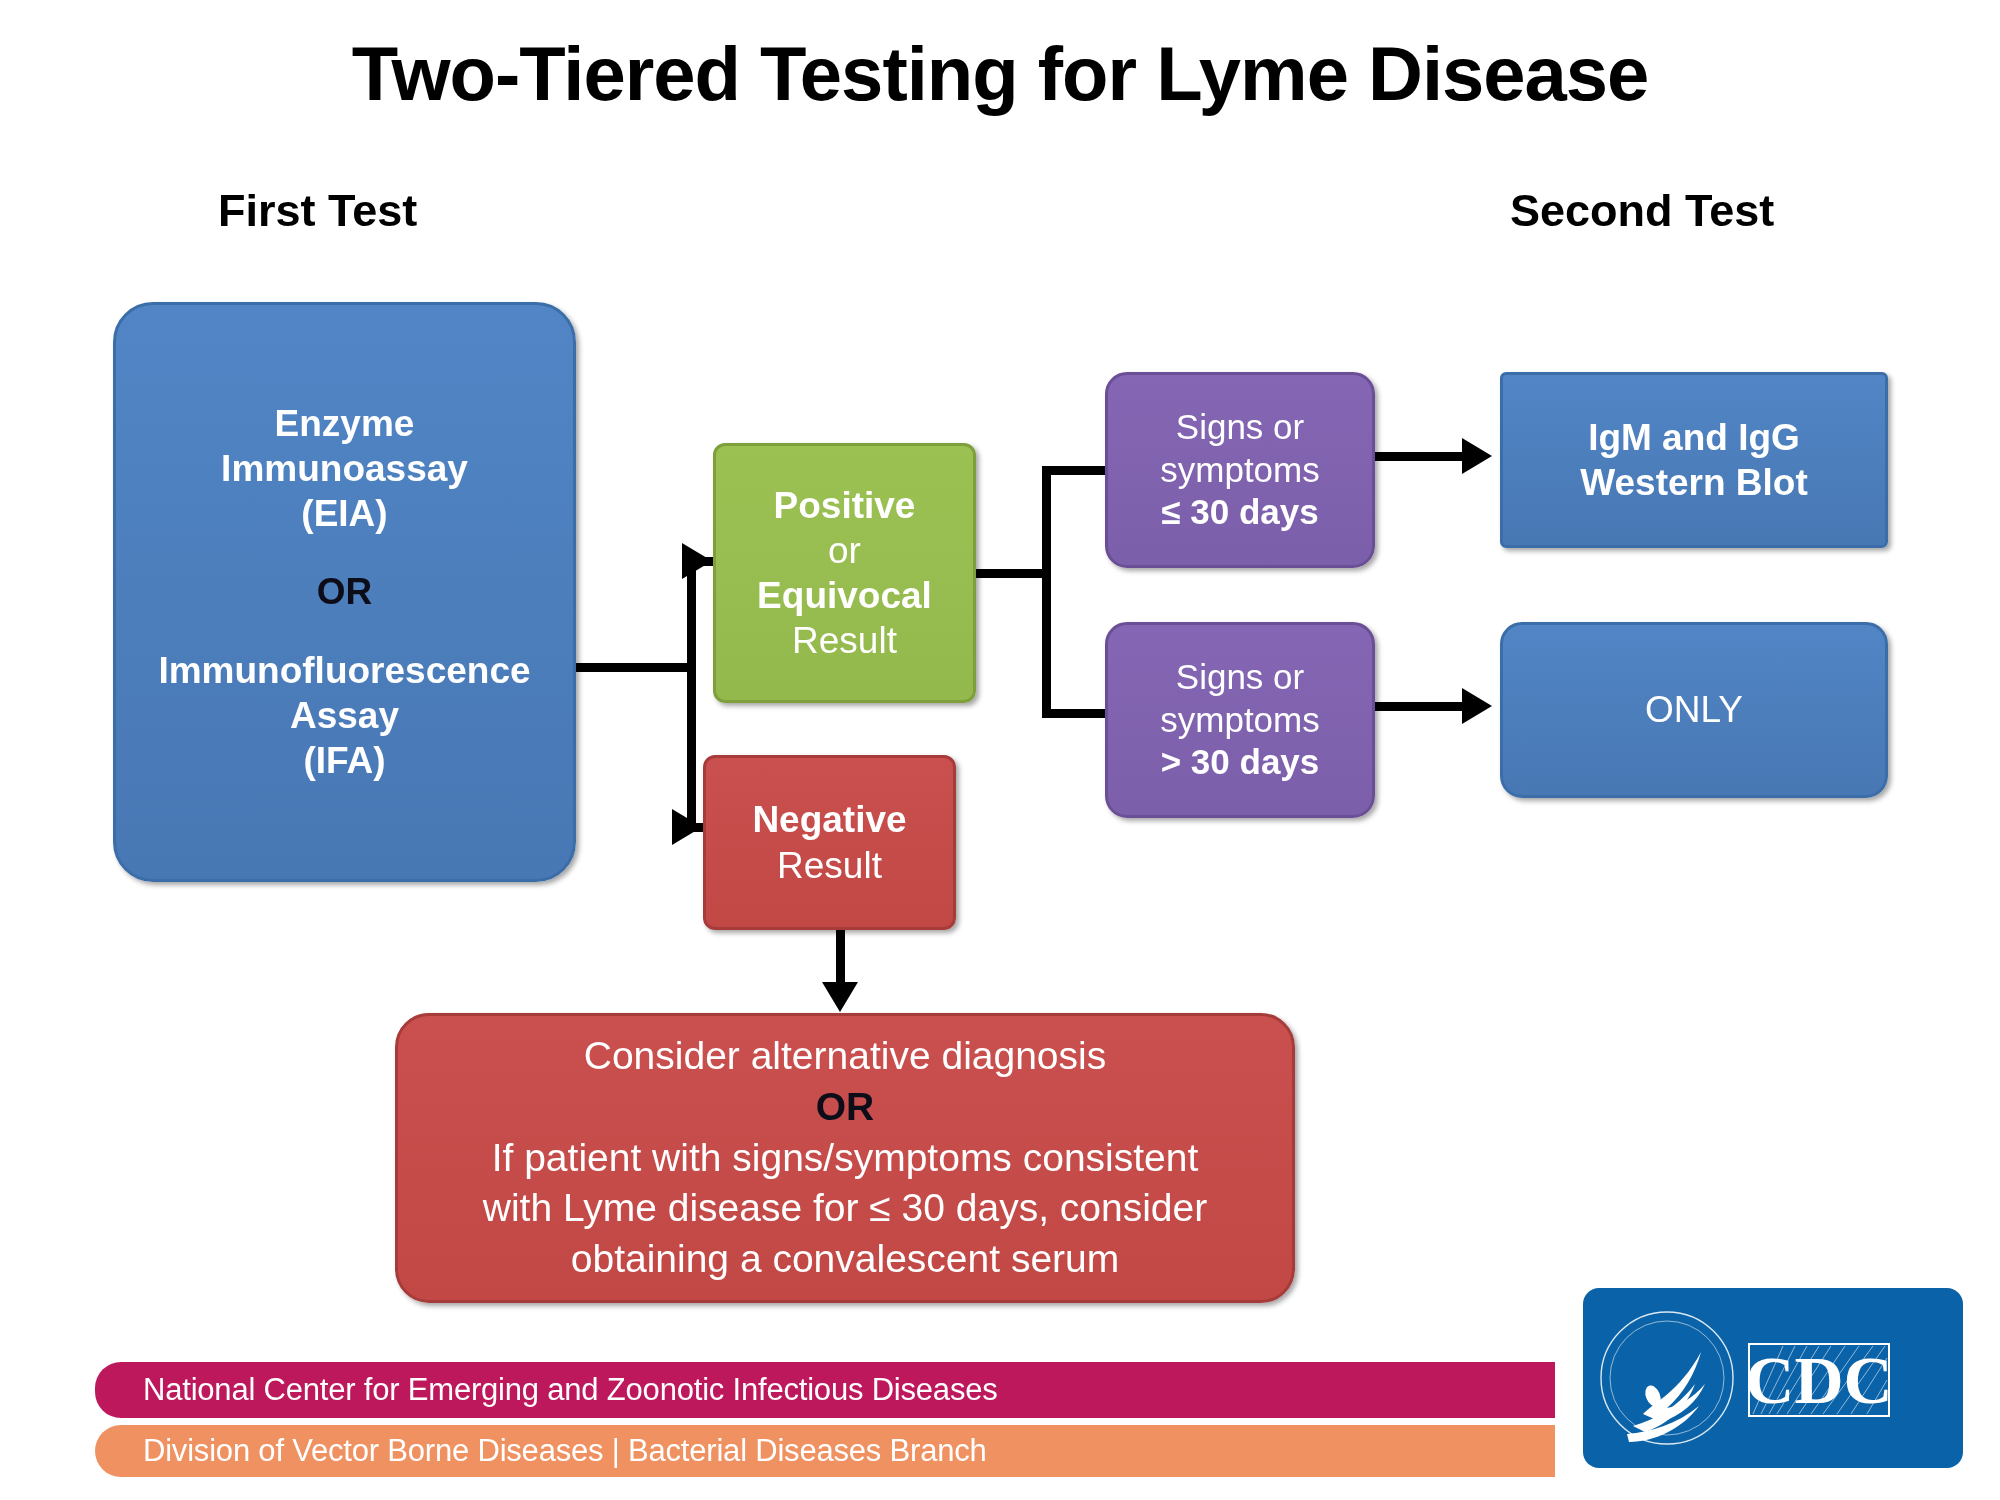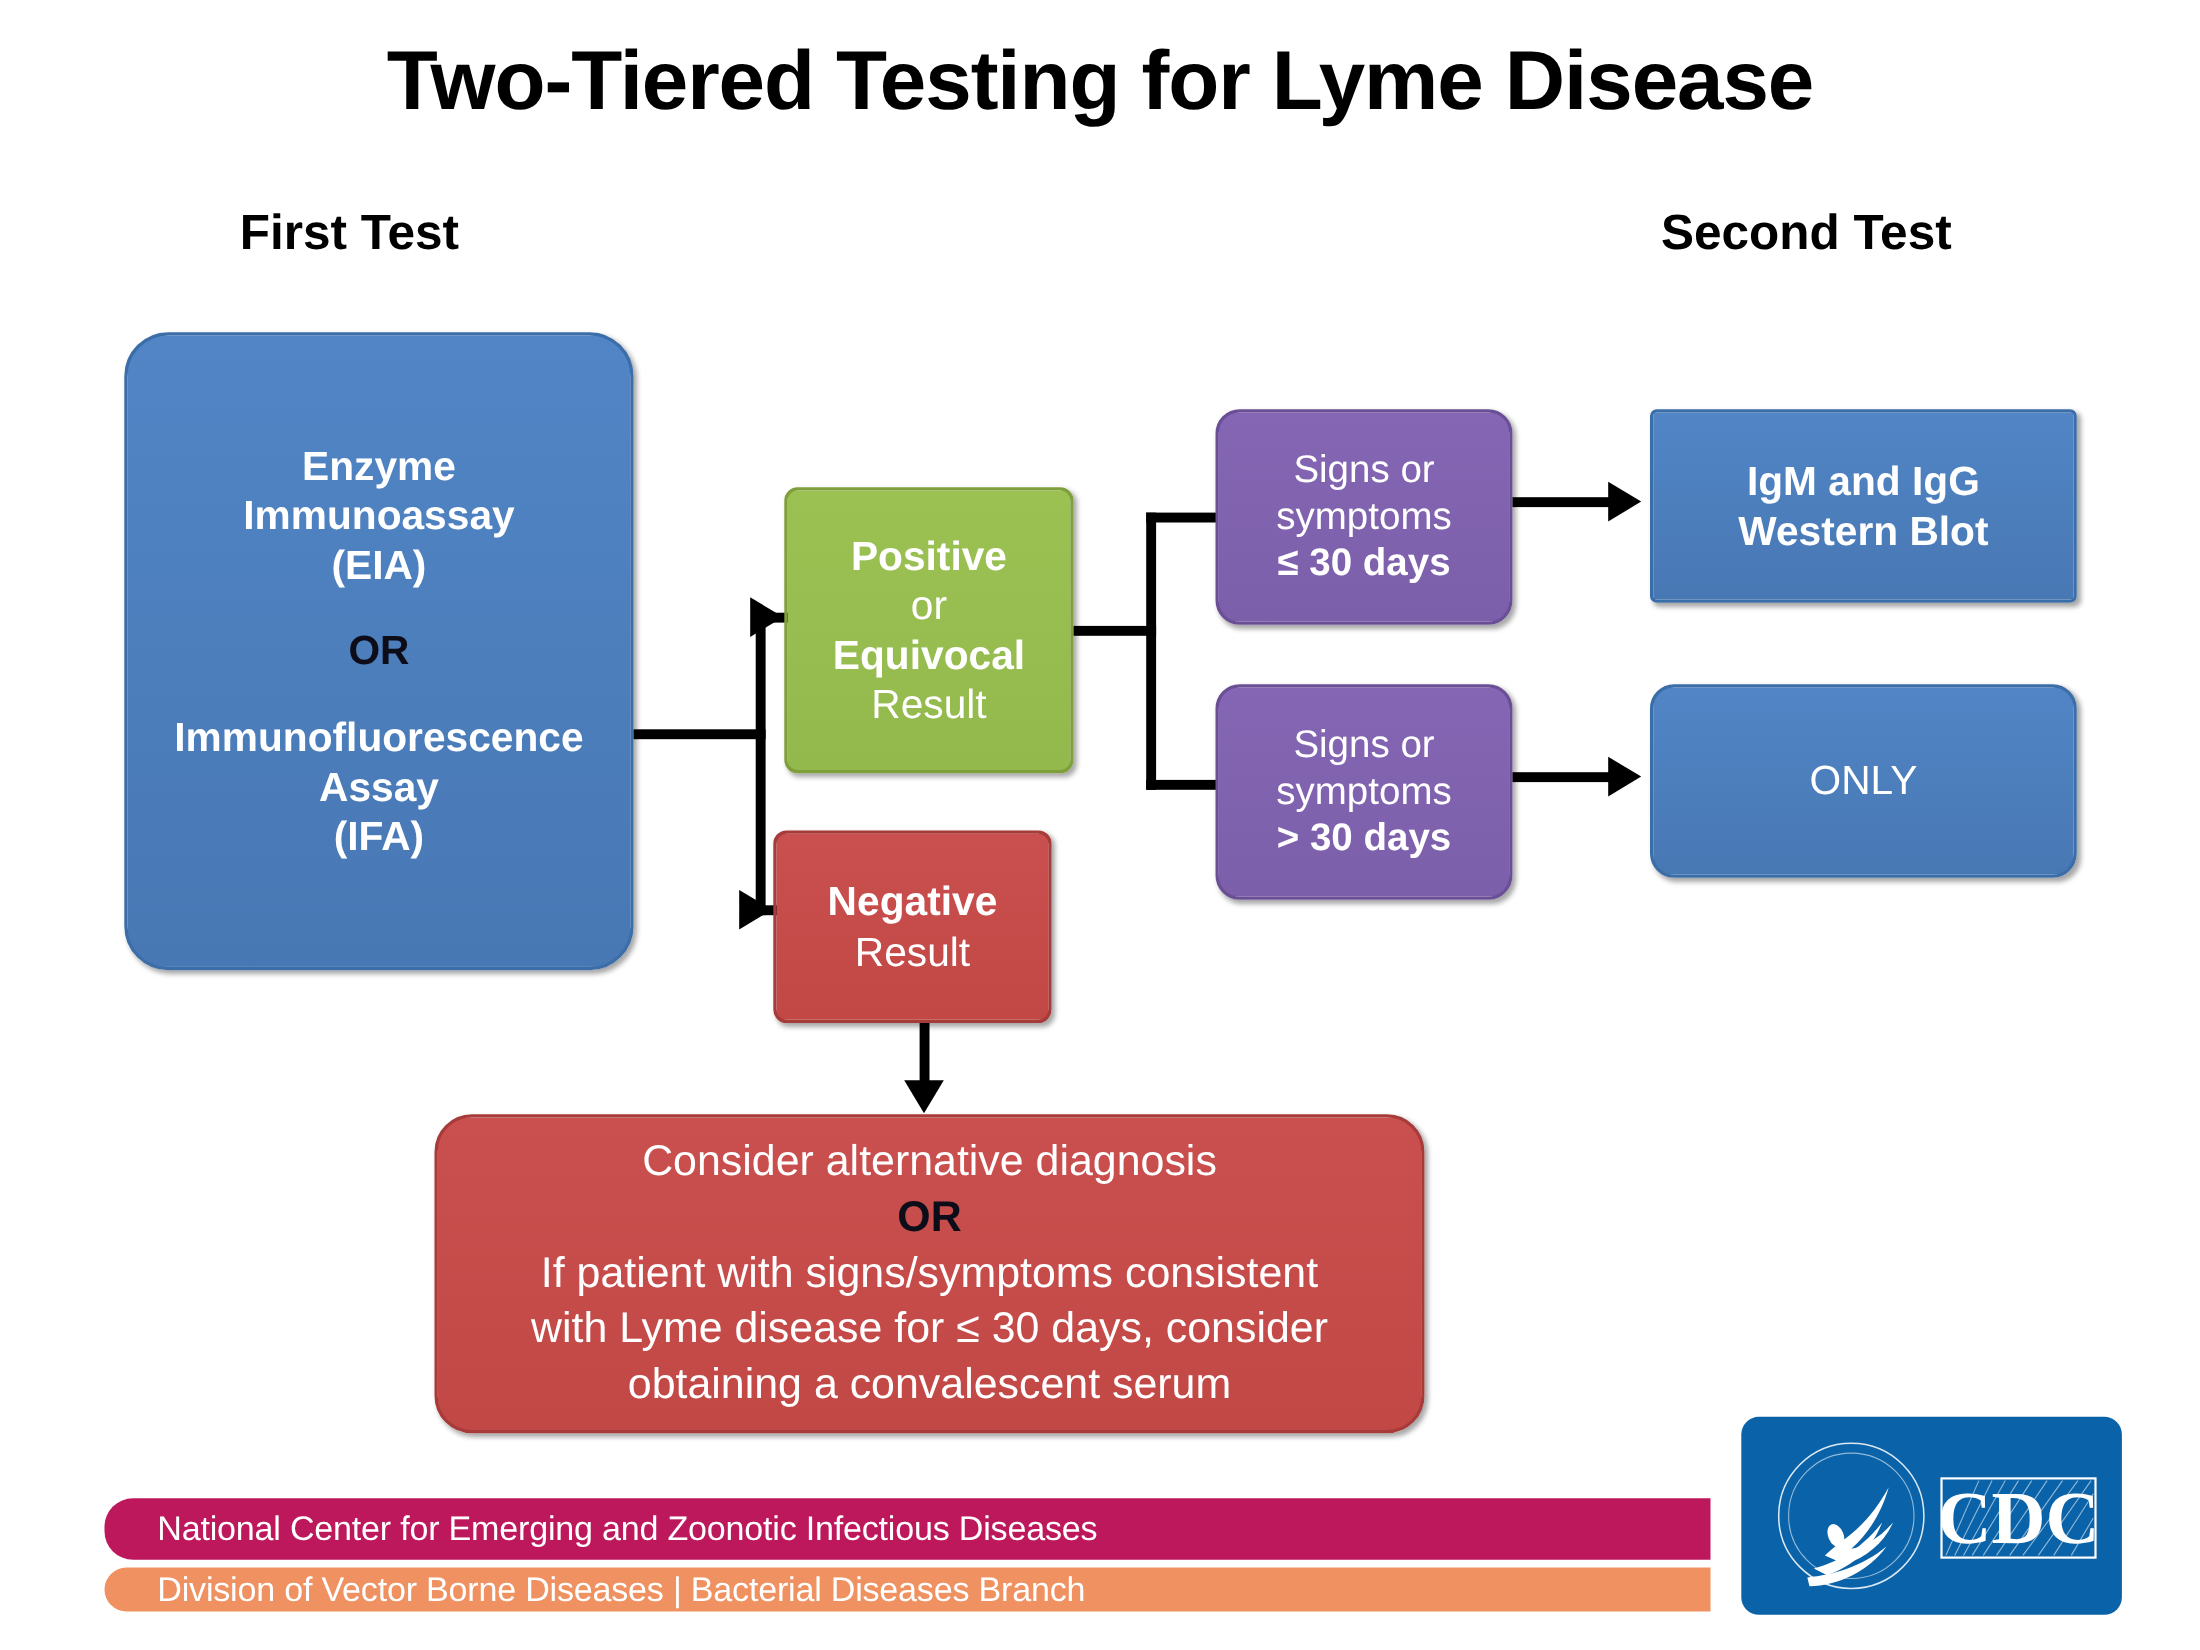--- a/index.html
+++ b/index.html
@@ -149,36 +149,35 @@
     padding-left: 48px;
     box-sizing: border-box;
     letter-spacing: -0.2px;
   }
   #footer-bar-1 {
     left: 95px; top: 1362px; width: 1460px; height: 56px;
     background: #be185d;
     border-radius: 26px 0 0 26px;
   }
   #footer-bar-2 {
-    left: 95px; top: 1425px; width: 1460px; height: 40px;
+    left: 95px; top: 1425px; width: 1460px; height: 52px;
     background: #ef9160;
     border-radius: 26px 0 0 26px;
   }
 
   
   #cdc-logo {
     position: absolute;
     left: 1583px; top: 1288px;
-    width: 330px; height: 180px;
+    width: 380px; height: 180px;
     background: #0a63a8;
     border-radius: 16px;
     display: flex;
     align-items: flex-end;
     justify-content: flex-start;
-    padding-left: 16px;
   }
   #cdc-logo svg { display: block; }
 </style>
 </head>
 <body>
 
 <div id="canvas">
 
   <div class="page-title">Two-Tiered Testing for Lyme Disease</div>
 

